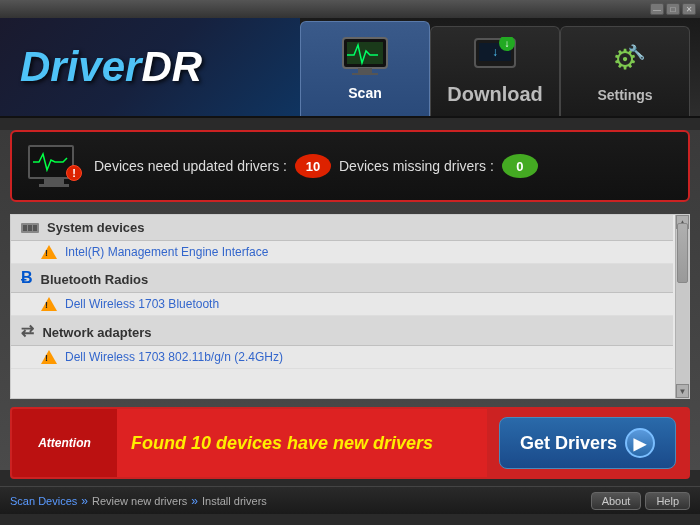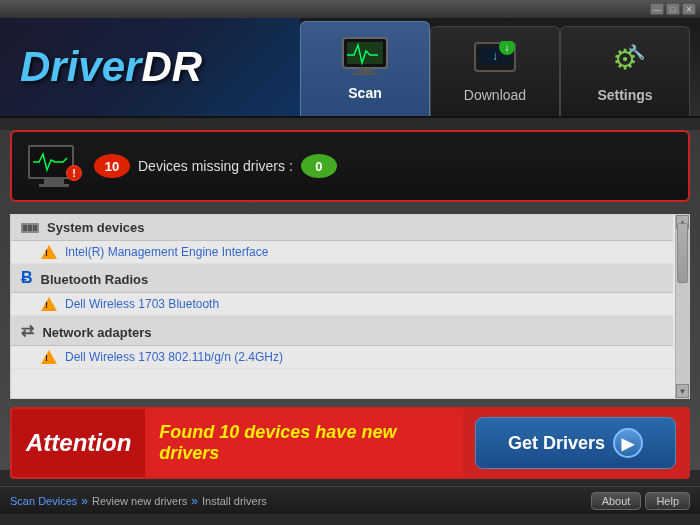--- a/index.html
+++ b/index.html
@@ -274,21 +274,21 @@
       font-style: italic;
       color: #ffdd00;
       border-left: none;
     }
 
     .get-drivers-btn {
       background: linear-gradient(to bottom, #2a6aaa, #1a4a8a);
       border: 1px solid #4a8abb;
       border-radius: 8px;
       margin: 8px 12px;
-      padding: 0 32px;
+      padding: 0 20px;
       display: flex;
       align-items: center;
       justify-content: center;
       gap: 8px;
       cursor: pointer;
       min-width: 160px;
     }
 
     .get-drivers-label {
       color: white;
@@ -482,21 +482,21 @@
     <div class="nav-tab">
       <div style="margin-bottom:6px;position:relative;">
         <svg width="44" height="36" viewBox="0 0 44 36">
           <rect x="2" y="2" width="40" height="28" rx="3" fill="#1a1a1a" stroke="#555" stroke-width="2"></rect>
           <rect x="6" y="6" width="32" height="18" fill="#0d1a2a"></rect>
           <text x="22" y="19" text-anchor="middle" font-size="12" fill="#4fc3f7">↓</text>
           <circle cx="34" cy="6" r="8" fill="#22aa22"></circle>
           <text x="34" y="10" text-anchor="middle" font-size="10" fill="white" font-weight="bold">↓</text>
         </svg>
       </div>
-      <div style="font-size:14px;font-weight:normal;color:#bbb;">Download</div>
+      <div style="font-size:20px;font-weight:bold;color:#bbb;">Download</div>
     </div>
 
     <div class="nav-tab">
       <div style="margin-bottom:6px;">
         <svg width="40" height="36" viewBox="0 0 40 36">
           <text x="20" y="28" text-anchor="middle" font-size="28" fill="#7ec850">⚙</text>
           <text x="32" y="16" text-anchor="middle" font-size="14" fill="#7ec850">🔧</text>
         </svg>
       </div>
       <div style="font-size:14px;font-weight:bold;color:#bbb;">Settings</div>
@@ -512,20 +512,21 @@
         <svg class="pulse-svg" viewBox="0 0 36 20">
           <polyline points="0,10 6,10 10,2 14,18 18,8 22,10 30,10 34,6" fill="none" stroke="#00ff44" stroke-width="1.5"></polyline>
         </svg>
       </div>
       <div class="stat-monitor-base"></div>
       <div class="stat-monitor-foot"></div>
       <div class="stat-error">!</div>
     </div>
 
     <div class="status-text">
+      <span>Devices need updated drivers :</span>
       <span class="count-badge count-red">10</span>
       <span>Devices missing drivers :</span>
       <span class="count-badge count-green">0</span>
     </div>
   </div>
 
   <div class="device-list" style="position:relative;">
     <div class="device-list-inner">
 
       <div class="device-category">
@@ -563,21 +564,21 @@
     </div>
 
     <div class="scrollbar-track" style="position:absolute;right:0;top:0;width:14px;height:100%;background:#c8c8c8;border-left:1px solid #b0b0b0;">
       <div class="scrollbar-btn scrollbar-btn-top" style="top:0;">▲</div>
       <div class="scrollbar-thumb"></div>
       <div class="scrollbar-btn scrollbar-btn-bottom" style="bottom:0;">▼</div>
     </div>
   </div>
 
   <div class="attention-bar" style="position:relative;margin:8px 10px 0;border-radius:4px;overflow:hidden;">
-    <div class="attention-label" style="font-style:italic;font-size:24px;font-weight:bold;color:white;padding:0 14px;background:#bb1111;min-width:105px;display:flex;align-items:center;justify-content:center;">Attention</div>
+    <div class="attention-label" style="font-style:italic;font-size:12px;font-weight:bold;color:white;padding:0 14px;background:#bb1111;min-width:105px;display:flex;align-items:center;justify-content:center;">Attention</div>
     <div class="attention-message" style="background:#dd2222;flex:1;display:flex;align-items:center;padding:0 14px;font-size:18px;font-weight:bold;font-style:italic;color:#ffee00;">Found 10 devices have new drivers</div>
     <div class="get-drivers-btn">
       <span class="get-drivers-label">Get Drivers</span>
       <div class="arrow-circle">▶</div>
     </div>
   </div>
 
 </div>
 
 <div class="footer">

